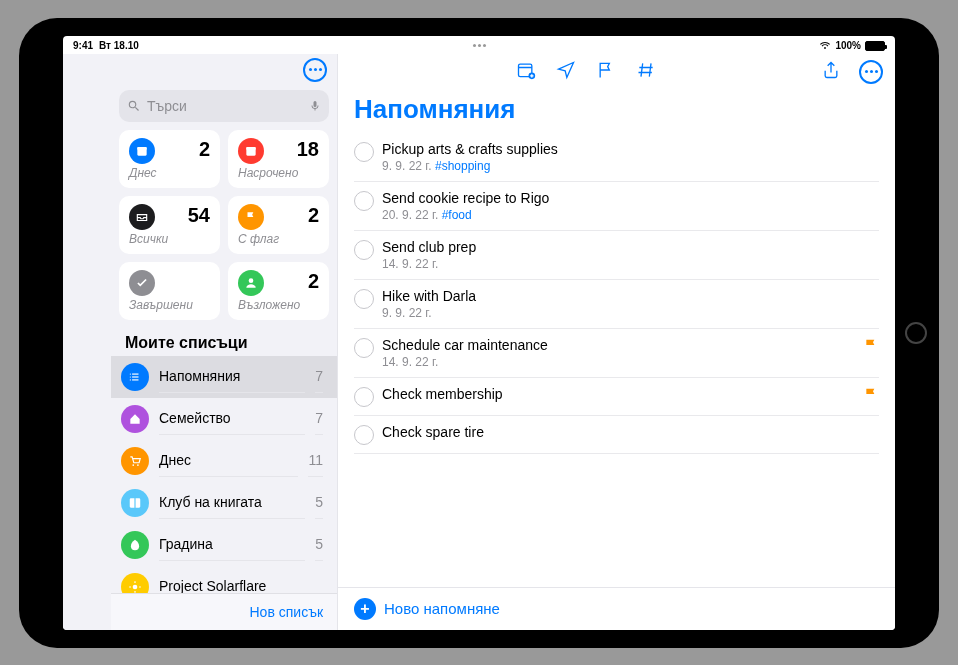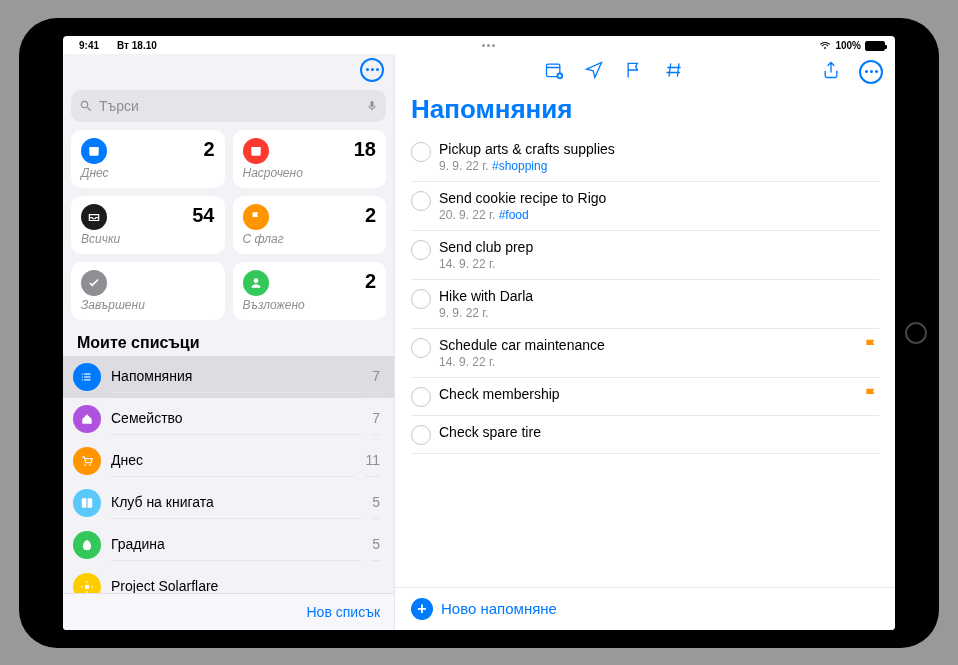--- a/index.html
+++ b/index.html
@@ -2,31 +2,31 @@
 <html><head>
 <meta charset="utf-8">
 <style>
   * { box-sizing: border-box; margin: 0; padding: 0; font-family: -apple-system, BlinkMacSystemFont, "Segoe UI", sans-serif; }
   body { background: #999; display: flex; align-items: center; justify-content: center; width: 958px; height: 665px; }
   .ipad-frame { width: 920px; height: 630px; background: #000; border-radius: 38px; padding: 18px 44px; position: relative; }
   .home-button { position: absolute; right: 12px; top: 50%; transform: translateY(-50%); width: 22px; height: 22px; border: 2px solid #444; border-radius: 50%; }
   .screen { width: 100%; height: 100%; background: #fff; border-radius: 4px; overflow: hidden; display: flex; flex-direction: column; }
 
   .status-bar { height: 18px; display: flex; align-items: center; justify-content: space-between; padding: 2px 10px 0; font-size: 10px; font-weight: 600; color: #000; }
-  .status-left { display: flex; gap: 18px; margin-left: 6px; }
+  .status-left { display: flex; gap: 6px; }
   .status-center { display: flex; gap: 2px; }
   .status-center span { width: 3px; height: 3px; background: #999; border-radius: 50%; }
   .status-right { display: flex; align-items: center; gap: 4px; }
   .wifi { width: 12px; height: 9px; }
   .battery { width: 20px; height: 10px; border: 1px solid #000; border-radius: 2px; position: relative; background: #000; }
   .battery::after { content:''; position:absolute; right:-3px; top:3px; width:2px; height:4px; background:#000; border-radius:0 1px 1px 0; }
 
   .main-split { flex: 1; display: flex; min-height: 0; }
 
-  .sidebar { width: 332px; background: #f2f2f7; display: flex; flex-direction: column; border-right: 1px solid #e5e5ea; }
+  .sidebar { width: 275px; background: #f2f2f7; display: flex; flex-direction: column; border-right: 1px solid #e5e5ea; padding-left: 48px; }
   .sidebar-top { display: flex; justify-content: flex-end; padding: 4px 10px; }
   .ellipsis-btn { width: 24px; height: 24px; border: 2px solid #007aff; border-radius: 50%; display: flex; align-items: center; justify-content: center; color: #007aff; font-size: 10px; font-weight: 700; cursor: pointer; }
   .ellipsis-dots { display: flex; gap: 2px; }
   .ellipsis-dots span { width: 3px; height: 3px; background: #007aff; border-radius: 50%; }
 
   .search-box { margin: 4px 8px 8px; background: #e4e4ea; border-radius: 10px; height: 32px; display: flex; align-items: center; padding: 0 8px; gap: 6px; }
   .search-box svg { flex-shrink: 0; }
   .search-box .ph { flex: 1; color: #8e8e93; font-size: 14px; }
 
   .smart-grid { display: grid; grid-template-columns: 1fr 1fr; gap: 8px; padding: 0 8px 4px; }

